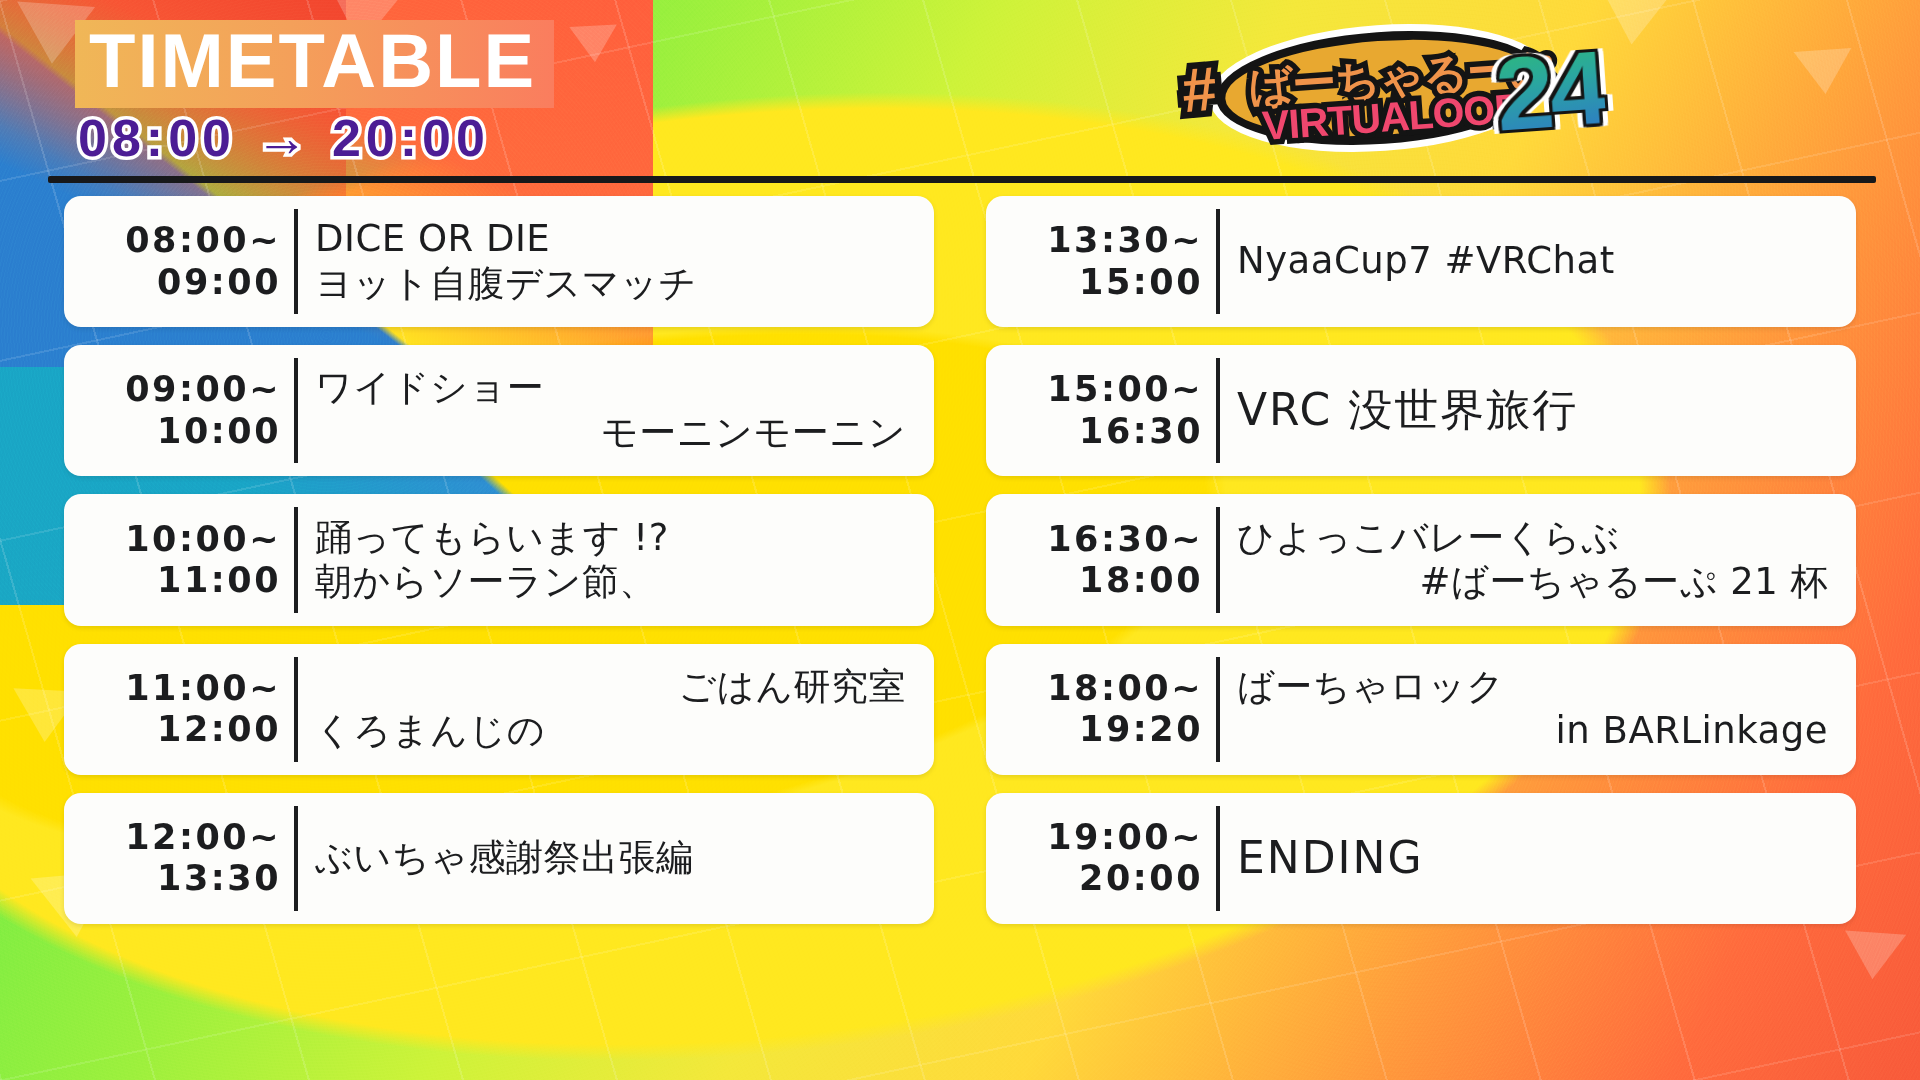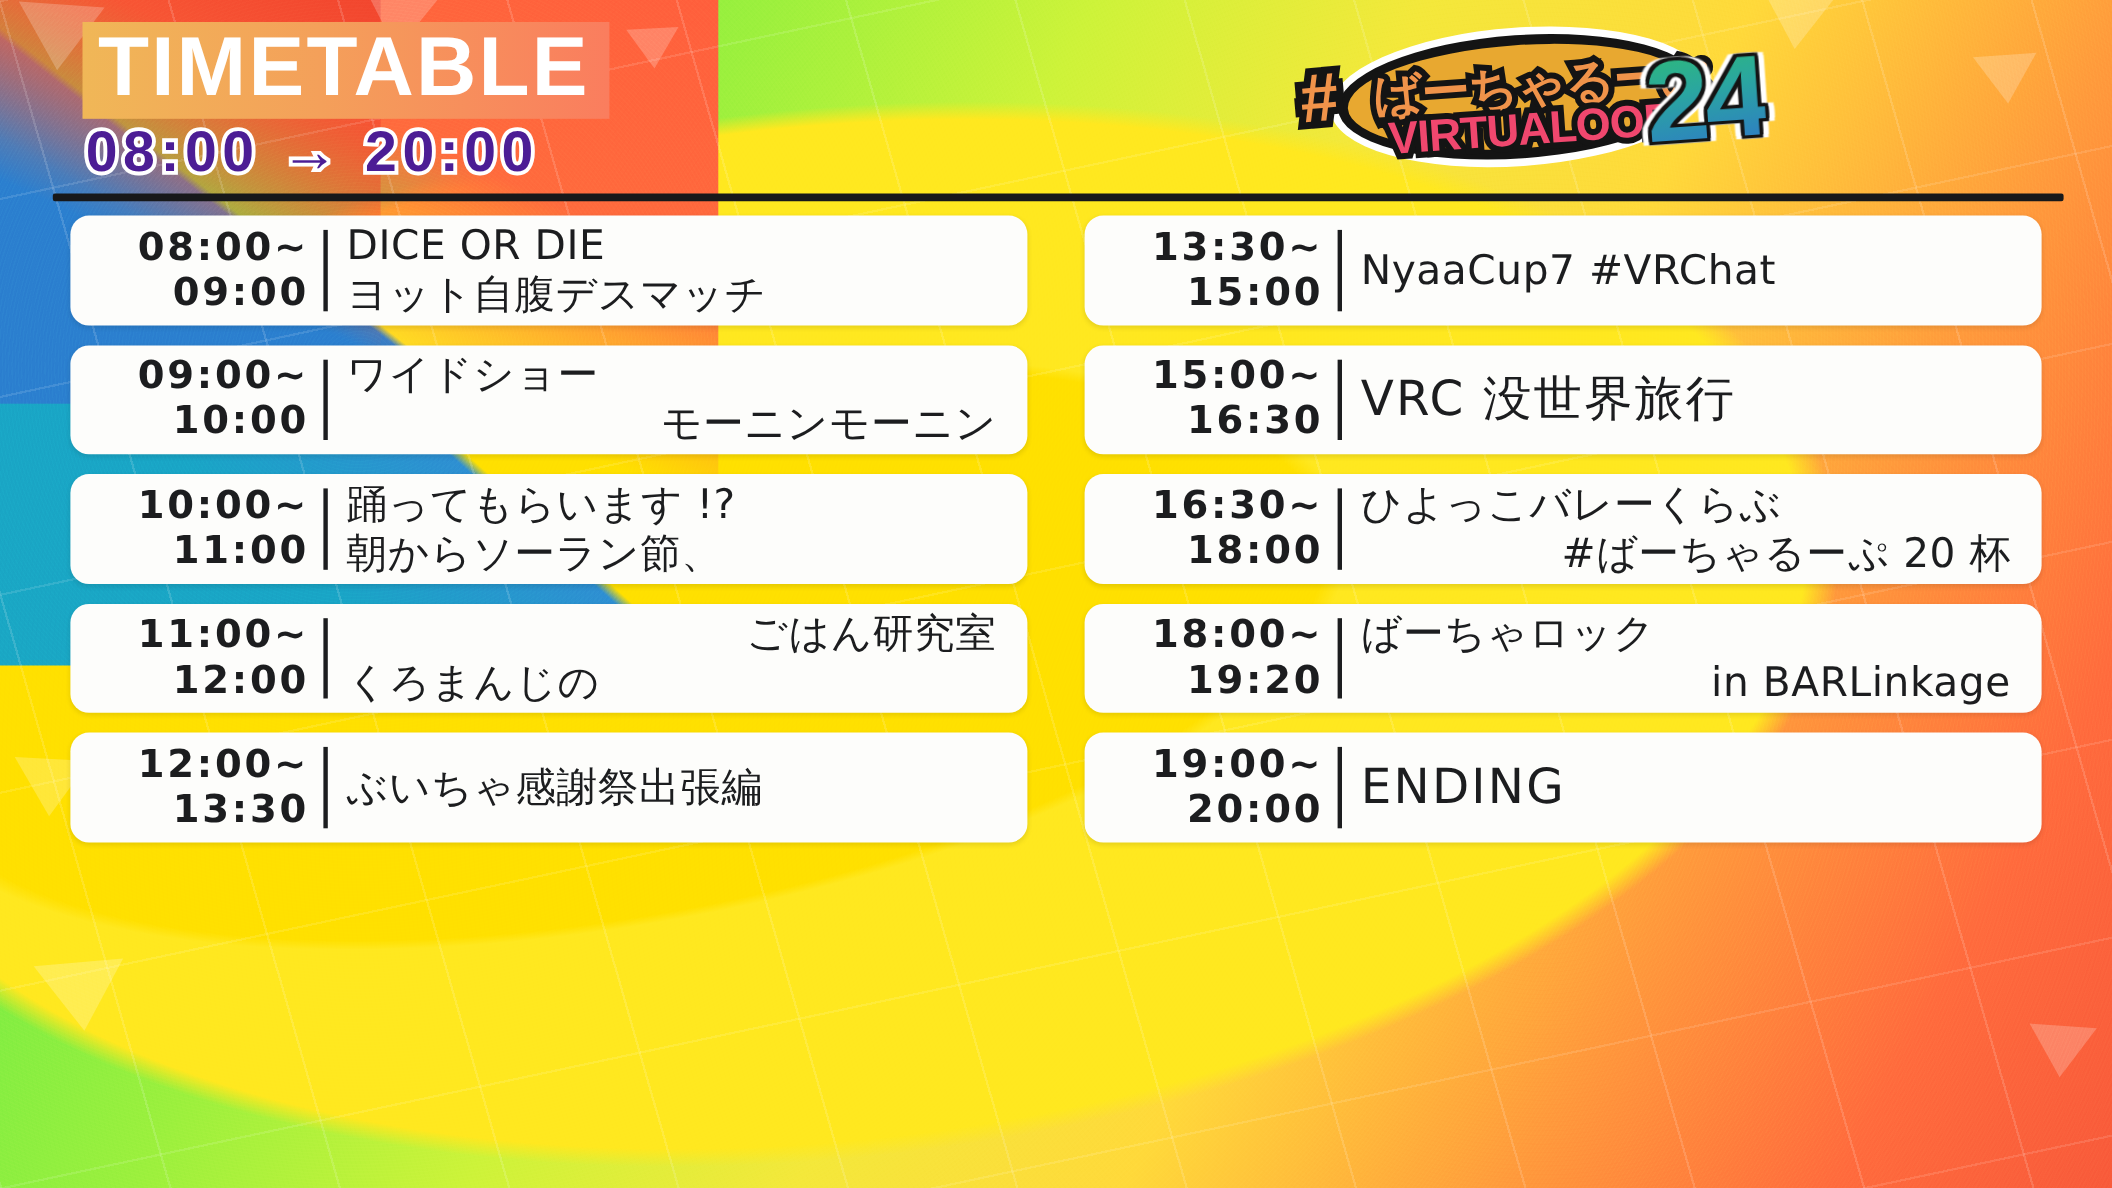--- a/index.html
+++ b/index.html
@@ -140,21 +140,21 @@
     -webkit-background-clip:text; background-clip:text; color:transparent;
     -webkit-text-stroke:0;
     transform:rotate(-4deg);
     filter:drop-shadow(3px 0 0 #141414) drop-shadow(-3px 0 0 #141414)
            drop-shadow(0 3px 0 #141414) drop-shadow(0 -3px 0 #141414)
            drop-shadow(5px 0 0 #ffffff) drop-shadow(-5px 0 0 #ffffff);
   }
 
   
   #grid {
-    position:absolute; left:64px; top:196px; width:1792px; height:570px;
+    position:absolute; left:64px; top:196px; width:1792px; height:728px;
     display:grid; grid-template-columns:1fr 1fr; column-gap:52px; row-gap:18px;
     grid-auto-rows:1fr;
   }
   .card {
     background:#fdfdfb; border-radius:17px;
     display:flex; align-items:center;
     padding:0 12px 0 18px;
     box-shadow:0 2px 5px rgba(0,0,0,.10);
     overflow:hidden;
   }
@@ -286,21 +286,21 @@
       </div>
     </div>
     <div class="card">
       <div class="card-time">
         <div class="t-line">16:30~</div>
         <div class="t-line">18:00</div>
       </div>
       <div class="divider"></div>
       <div class="card-title">
         <div class="ttl">ひよっこバレーくらぶ</div>
-        <div class="ttl r">#ばーちゃるーぷ 20 杯</div>
+        <div class="ttl r">#ばーちゃるーぷ 21 杯</div>
       </div>
     </div>
     <div class="card">
       <div class="card-time">
         <div class="t-line">11:00~</div>
         <div class="t-line">12:00</div>
       </div>
       <div class="divider"></div>
       <div class="card-title">
         <div class="ttl r">ごはん研究室</div>

